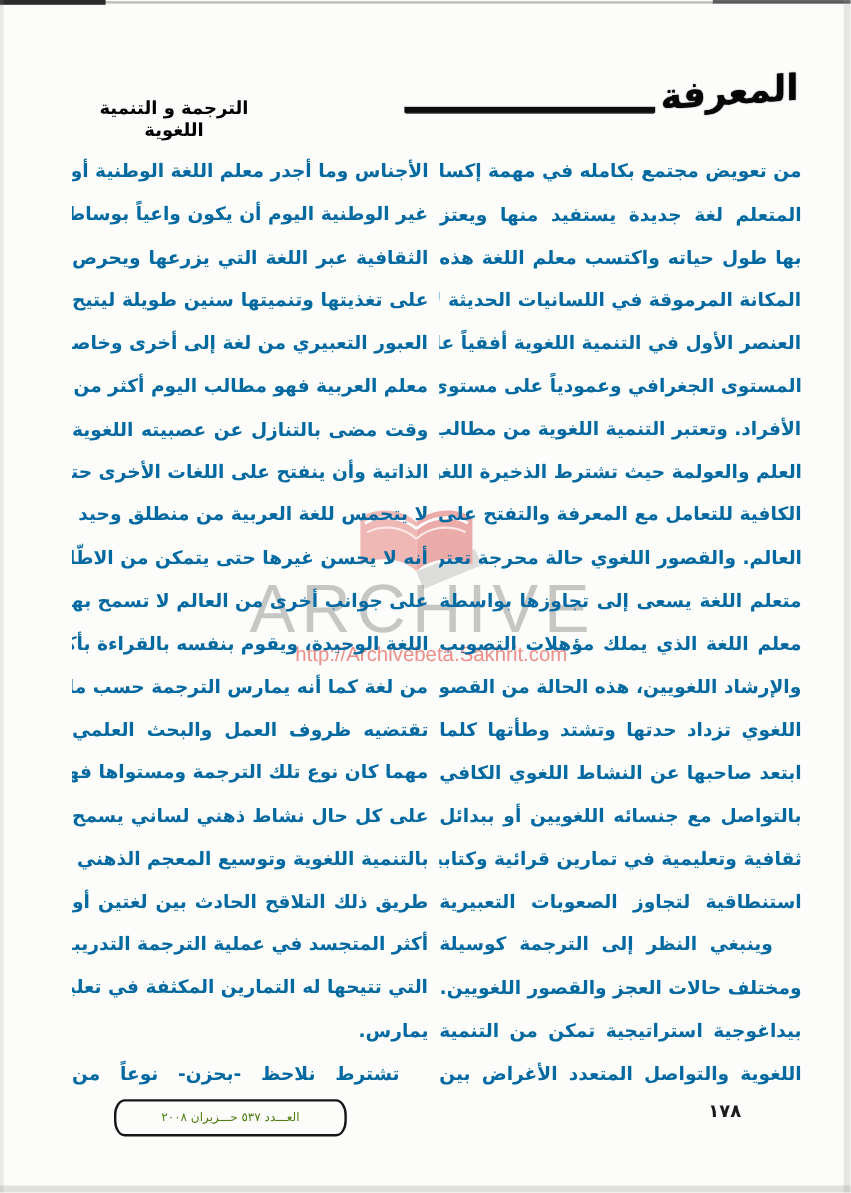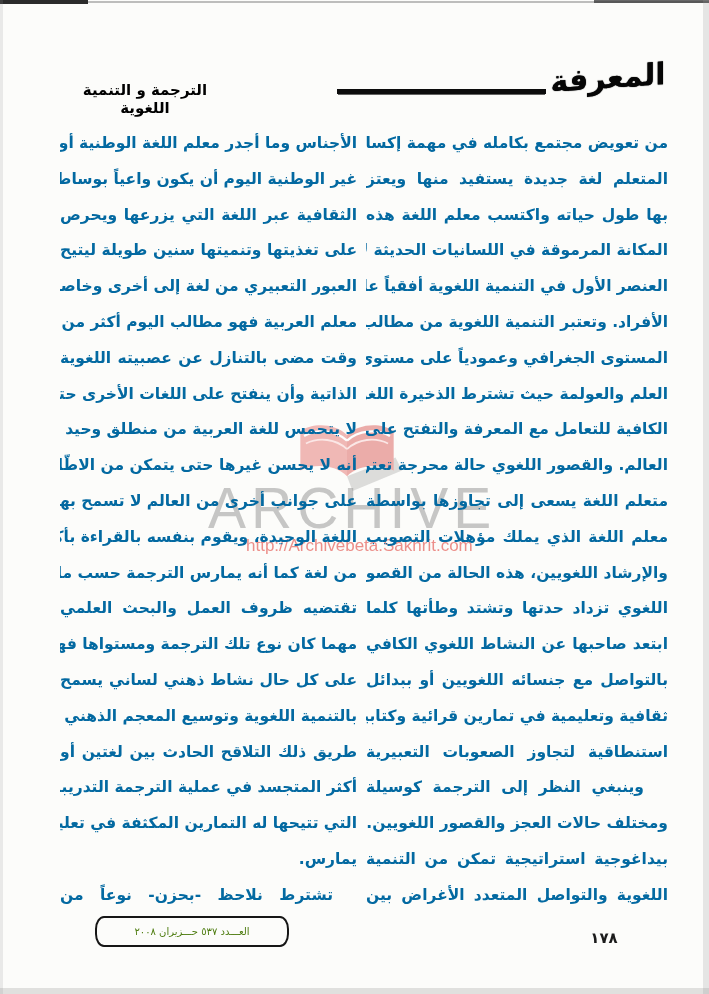--- a/index.html
+++ b/index.html
@@ -41,21 +41,21 @@
     font-size:57px;line-height:62px;letter-spacing:5px;color:rgba(125,125,125,.42);direction:ltr;}
   .wm-url{position:absolute;left:246px;top:536px;font-size:17px;color:rgba(233,122,116,.85);
     direction:ltr;font-family:"Liberation Sans",sans-serif;}
 
   
   .issue-box{position:absolute;left:95px;top:916px;width:190px;height:27px;
     border:2px solid #161616;border-radius:9px/13px;display:flex;align-items:center;
     justify-content:center;z-index:2;}
   .issue-label{font-size:10px;font-weight:400;color:#4d7c0f;white-space:nowrap;}
   .page-number{position:absolute;left:584px;top:917px;width:40px;font-size:15px;
-    font-weight:700;color:#1b1b1b;text-align:center;z-index:2;margin-top:12px;}
+    font-weight:700;color:#1b1b1b;text-align:center;z-index:2;}
 </style>
 </head>
 <body>
 
 <div class="page">
 
   <div class="artifact a-top-line"></div>
   <div class="artifact a-top-left"></div>
   <div class="artifact a-top-right"></div>
   <div class="artifact a-right-edge"></div>
@@ -79,22 +79,22 @@
   <div class="article-title">الترجمة و التنمية اللغوية</div>
   <div class="header-rule"></div>
   <div class="logo">المعرفة</div>
 
   <section class="col col-right">
       <div class="line">من تعويض مجتمع بكامله في مهمة إكساب</div>
       <div class="line">المتعلم لغة جديدة يستفيد منها ويعتز</div>
       <div class="line">بها طول حياته واكتسب معلم اللغة هذه</div>
       <div class="line">المكانة المرموقة في اللسانيات الحديثة لأنه</div>
       <div class="line">العنصر الأول في التنمية اللغوية أفقياً على</div>
+      <div class="line">المستوى الجغرافي وعمودياً على مستوى</div>
       <div class="line">الأفراد. وتعتبر التنمية اللغوية من مطالب</div>
-      <div class="line">المستوى الجغرافي وعمودياً على مستوى</div>
       <div class="line">العلم والعولمة حيث تشترط الذخيرة اللغوية</div>
       <div class="line">الكافية للتعامل مع المعرفة والتفتح على</div>
       <div class="line">العالم. والقصور اللغوي حالة محرجة تعتري</div>
       <div class="line">متعلم اللغة يسعى إلى تجاوزها بواسطة</div>
       <div class="line">معلم اللغة الذي يملك مؤهلات التصويب</div>
       <div class="line">والإرشاد اللغويين، هذه الحالة من القصور</div>
       <div class="line">اللغوي تزداد حدتها وتشتد وطأتها كلما</div>
       <div class="line">ابتعد صاحبها عن النشاط اللغوي الكافي</div>
       <div class="line">بالتواصل مع جنسائه اللغويين أو ببدائل</div>
       <div class="line">ثقافية وتعليمية في تمارين قرائية وكتابية</div>

